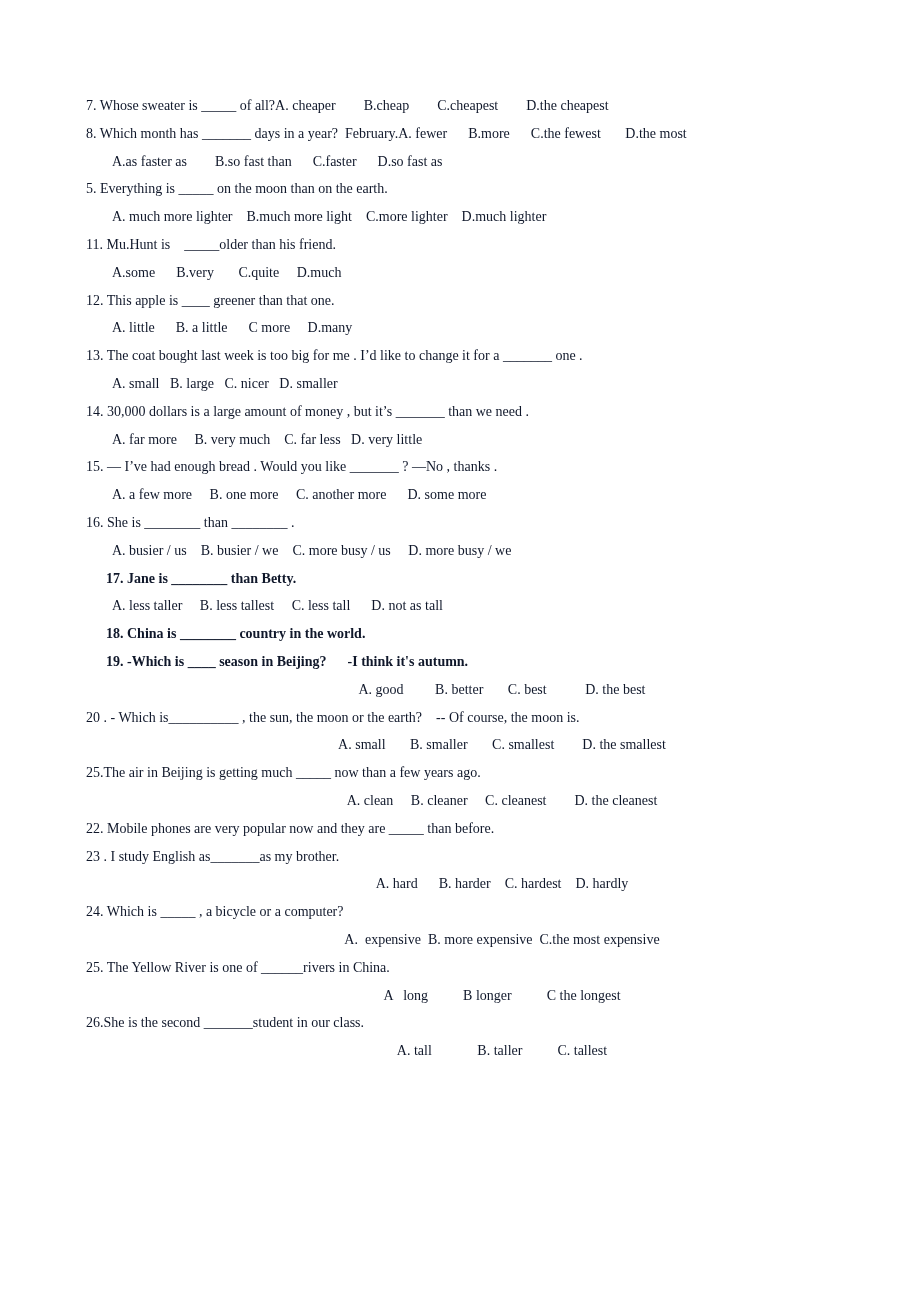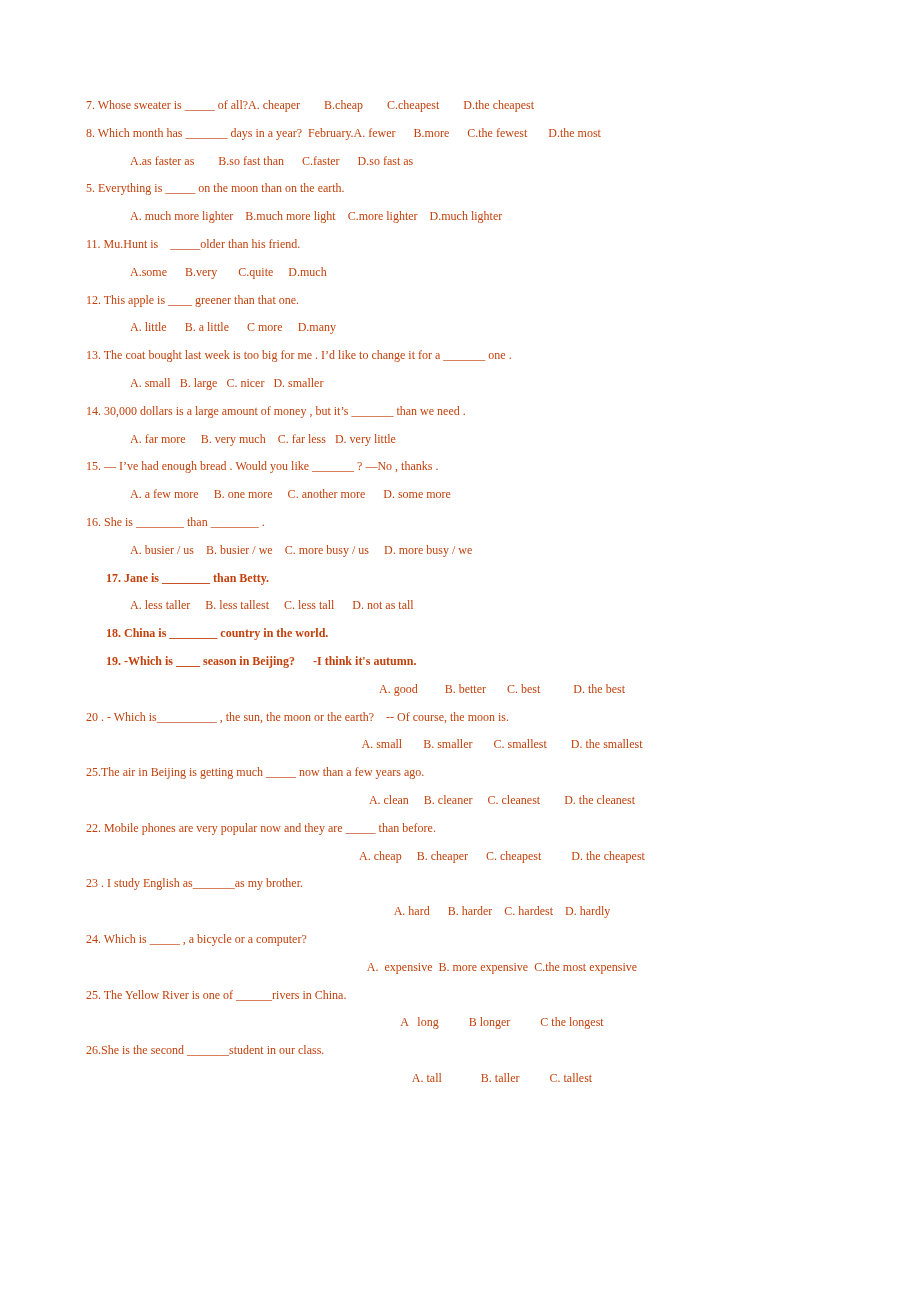--- a/index.html
+++ b/index.html
@@ -21,30 +21,30 @@
     background: #ffffff;
     overflow: hidden;
   }
   #sheet {
     position: absolute;
     left: 86px;
     top: 92px;
     width: 800px;
   }
   .line {
-    font-size: 12px;
+    font-size: 14px;
     line-height: 27.8px;
     white-space: pre;
-    color: #c2410c;
+    color: #0f172a;
   }
   
   .q { margin-left: 0; }
   .q-ind { margin-left: 20px; font-weight: bold; }
   
-  .opt { margin-left: 44px; }
+  .opt { margin-left: 26px; }
   .opt-ind { margin-left: 32px; text-align: center; }
 </style>
 </head>
 <body>
 
 <div id="page">
   <div id="sheet">
 
     <div class="line q"><span>7. Whose sweater is _____ of all?</span><span>A. cheaper        B.cheap        C.cheapest        D.the cheapest</span></div>
 
@@ -81,21 +81,20 @@
     <div class="line q-ind">19. -Which is ____ season in Beijing?      -I think it's autumn.</div>
     <div class="line opt-ind">A. good         B. better       C. best           D. the best</div>
 
     <div class="line q">20 . - Which is__________ , the sun, the moon or the earth?    -- Of course, the moon is.</div>
     <div class="line opt-ind">A. small       B. smaller       C. smallest        D. the smallest</div>
 
     <div class="line q">25.The air in Beijing is getting much _____ now than a few years ago.</div>
     <div class="line opt-ind">A. clean     B. cleaner     C. cleanest        D. the cleanest</div>
 
     <div class="line q">22. Mobile phones are very popular now and they are _____ than before.</div>
-    <div class="line opt-ind">A. cheap     B. cheaper      C. cheapest          D. the cheapest</div>
 
     <div class="line q">23 . I study English as_______as my brother.</div>
     <div class="line opt-ind">A. hard      B. harder    C. hardest    D. hardly</div>
 
     <div class="line q">24. Which is _____ , a bicycle or a computer?</div>
     <div class="line opt-ind">A.  expensive  B. more expensive  C.the most expensive</div>
 
     <div class="line q">25. The Yellow River is one of ______rivers in China.</div>
     <div class="line opt-ind">A   long          B longer          C the longest</div>
 

